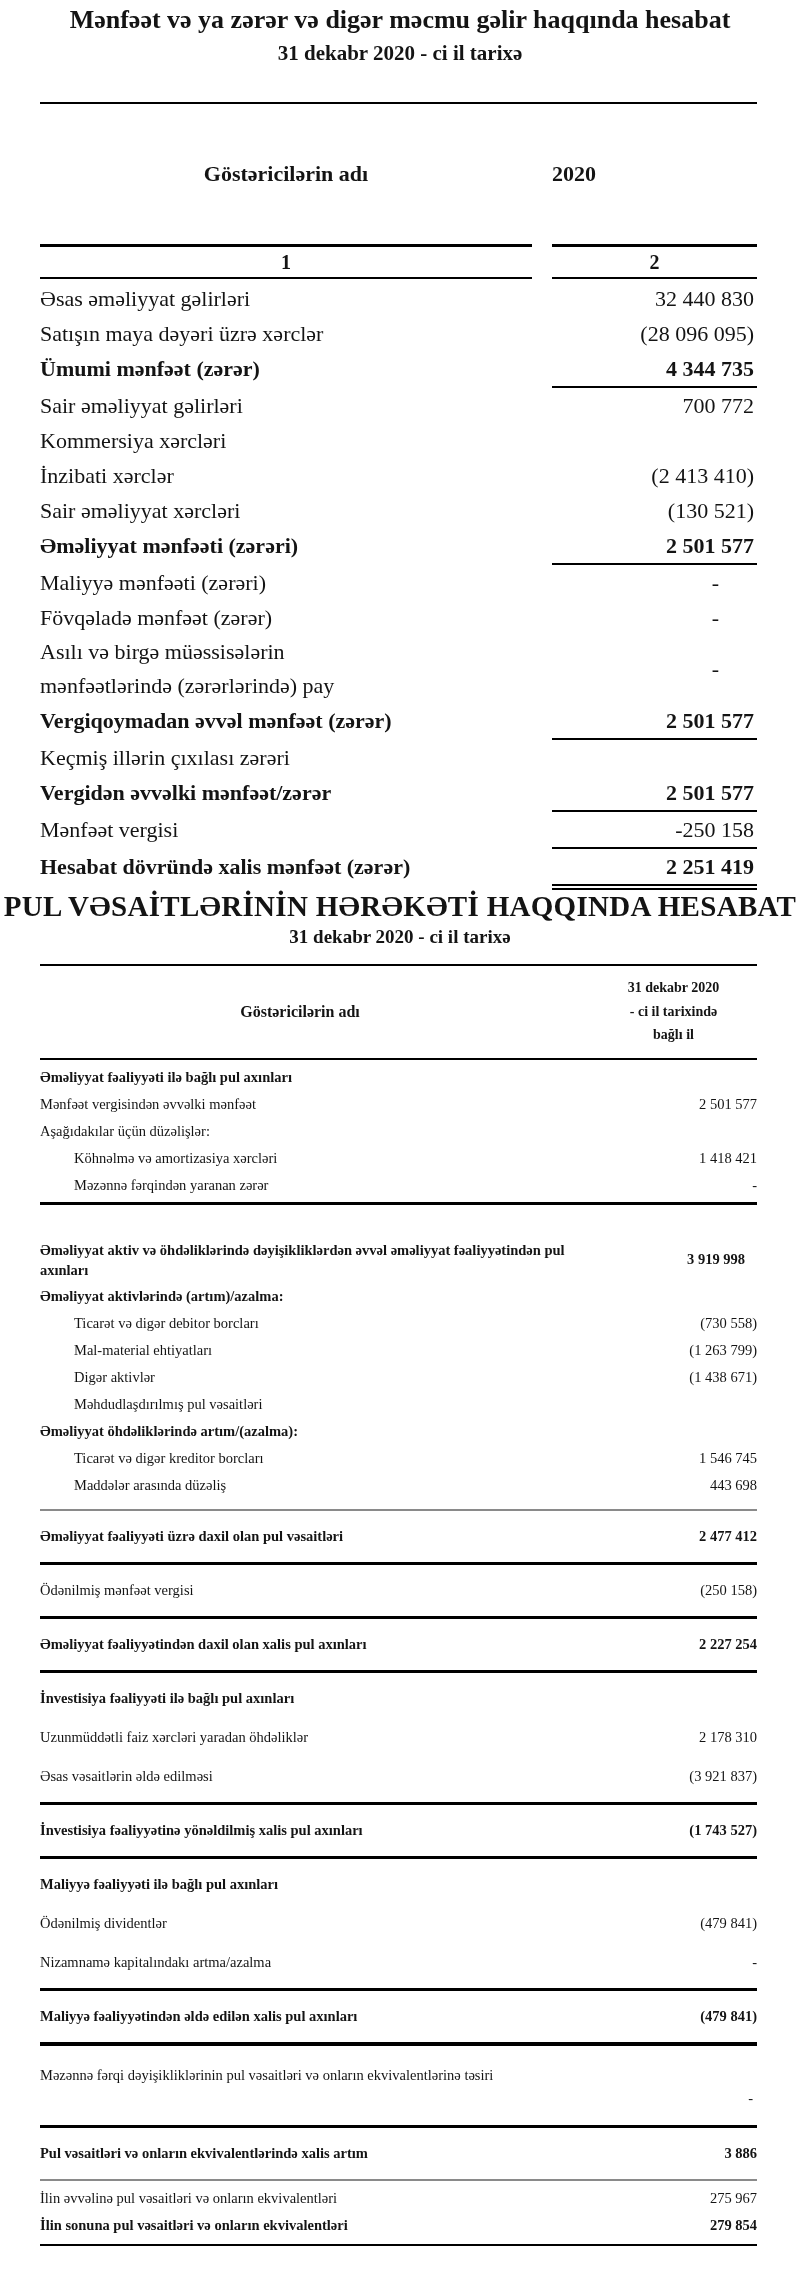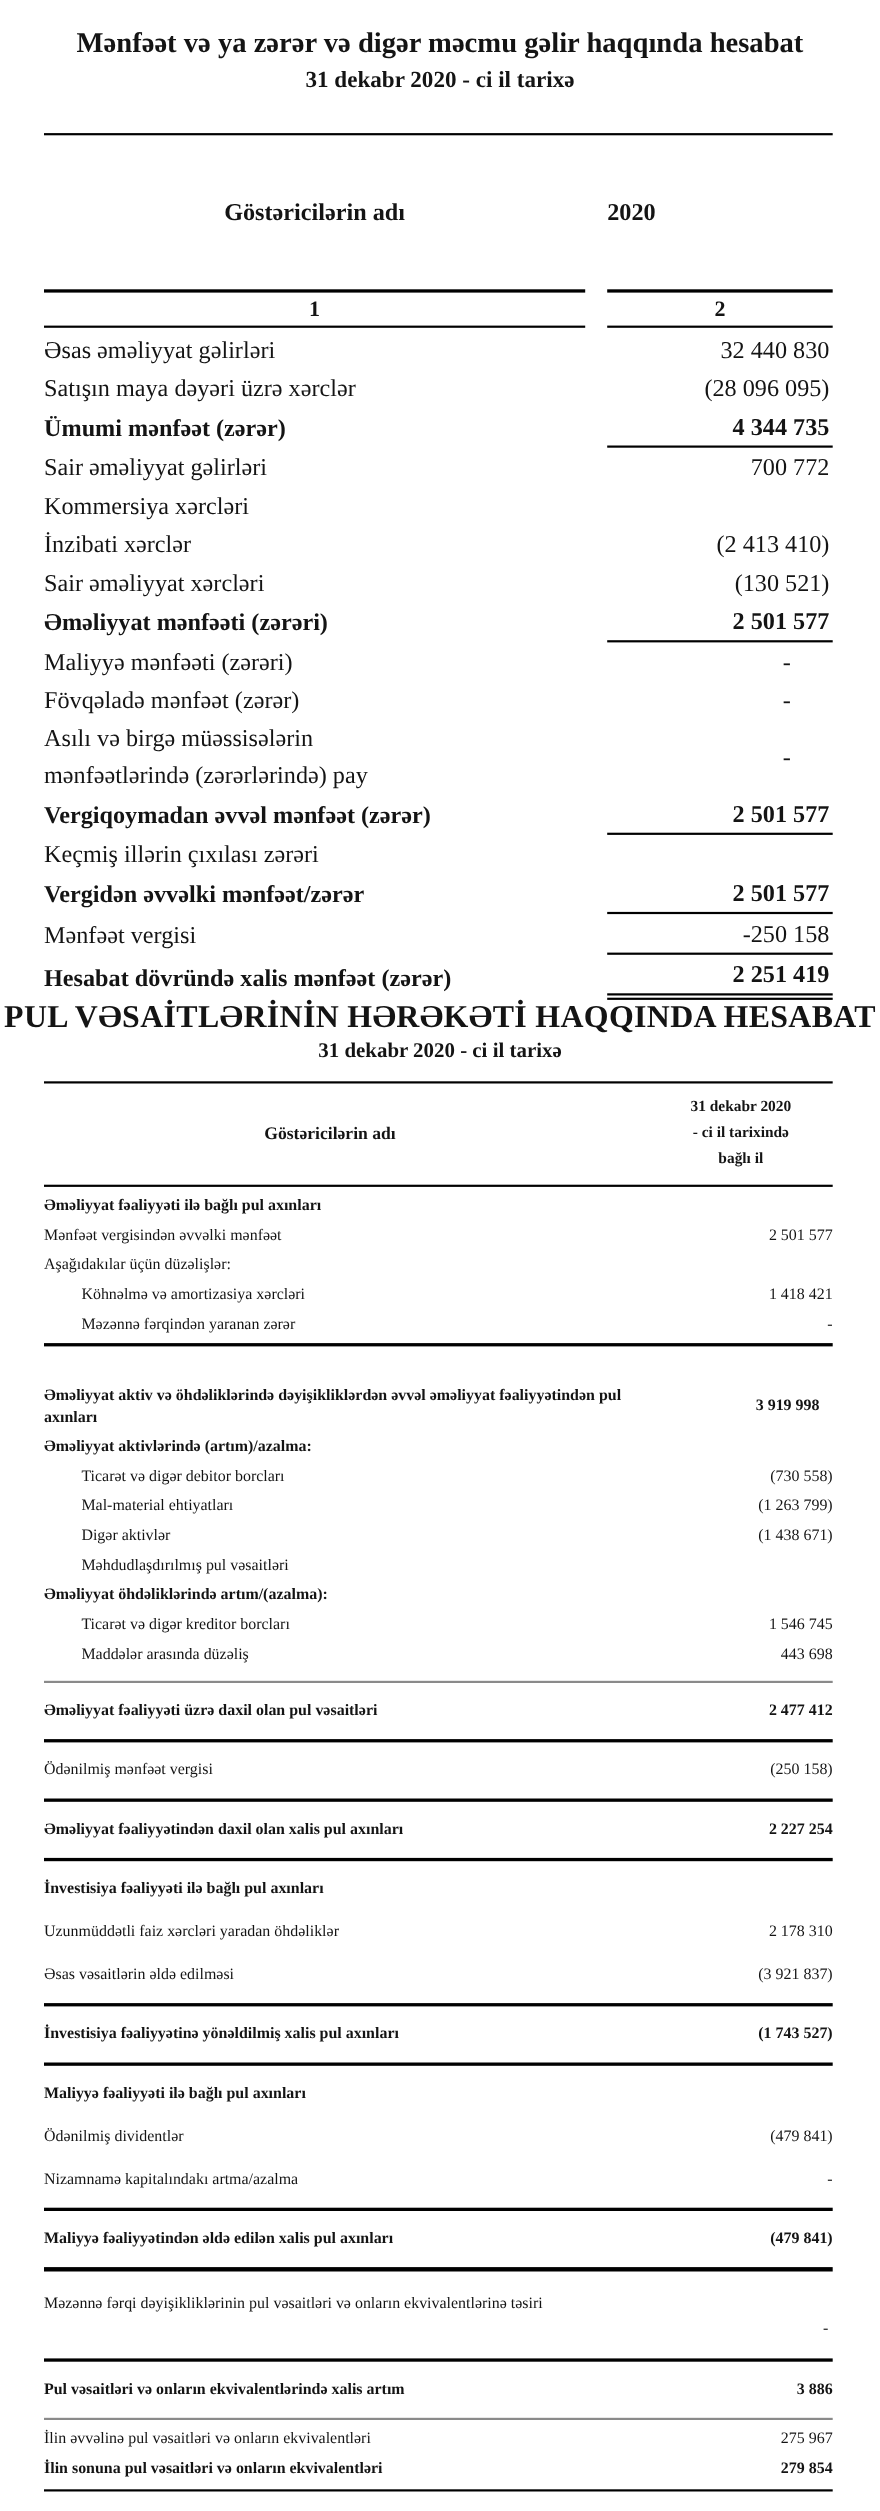--- a/index.html
+++ b/index.html
@@ -14,21 +14,21 @@
     position: relative;
     width: 800px;
     height: 2283px;
     overflow: hidden;
     background: #ffffff;
   }
   .inner { margin: 0 43px 0 40px; }
 
   
   .s1-title {
-    padding-top: 23px;
+    padding-top: 4px;
     font-size: 26px;
     font-weight: bold;
     text-align: center;
     line-height: 1.25;
   }
   .s1-subtitle {
     margin-top: 4px;
     font-size: 21px;
     font-weight: bold;
     text-align: center;
@@ -44,21 +44,21 @@
     border-bottom: 2.5px solid #000;
     height: 35px; line-height: 31px;
     text-align: center;
     font-size: 20px; font-weight: bold;
   }
   .colnums .c1 { width: 492px; }
   .colnums .cgap { width: 20px; }
   .colnums .c2 { flex: 1; }
 
   .rows1 { padding-top: 2px; }
-  .row1 { display: flex; align-items: center; }
+  .row1 { display: flex; align-items: flex-start; }
   .row1 .lab { width: 492px; font-size: 22px; line-height: 35px; }
   .row1 .gap { width: 20px; }
   .row1 .val { flex: 1; text-align: right; font-size: 22px; line-height: 35px; padding-right: 3px; }
   .row1.bold .lab, .row1.bold .val { font-weight: bold; }
   .row1 .val.u1 { border-bottom: 2.5px solid #000; }
   .row1 .val.u2 { border-bottom: 6px double #000; }
   .row1 .val.dash { padding-right: 38px; }
   .row1 .lab .l1, .row1 .lab .l2 { display: block; }
   .row1.two { align-items: center; }
   .row1.two .lab { line-height: 34px; }

